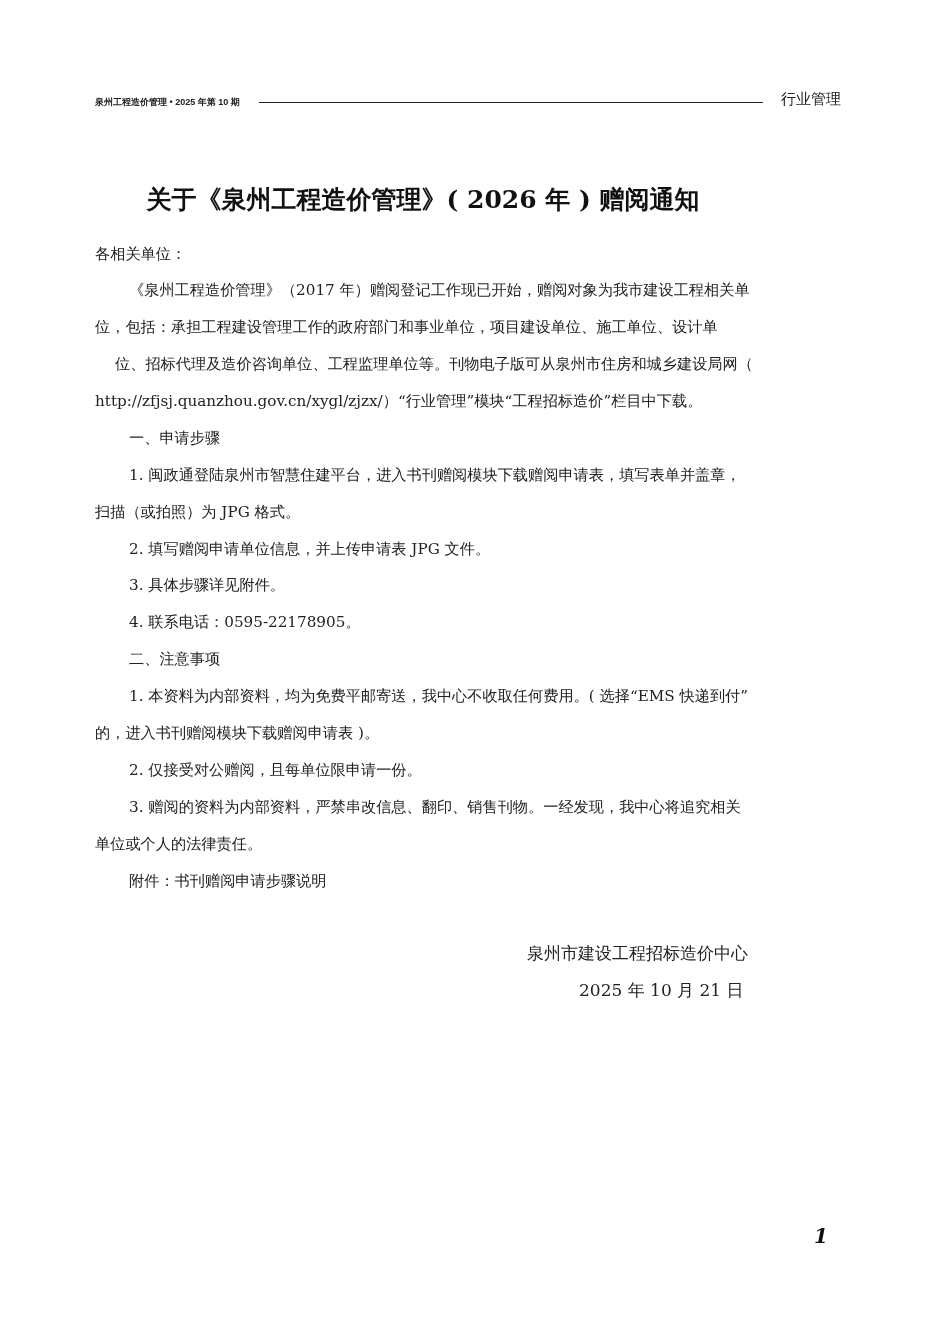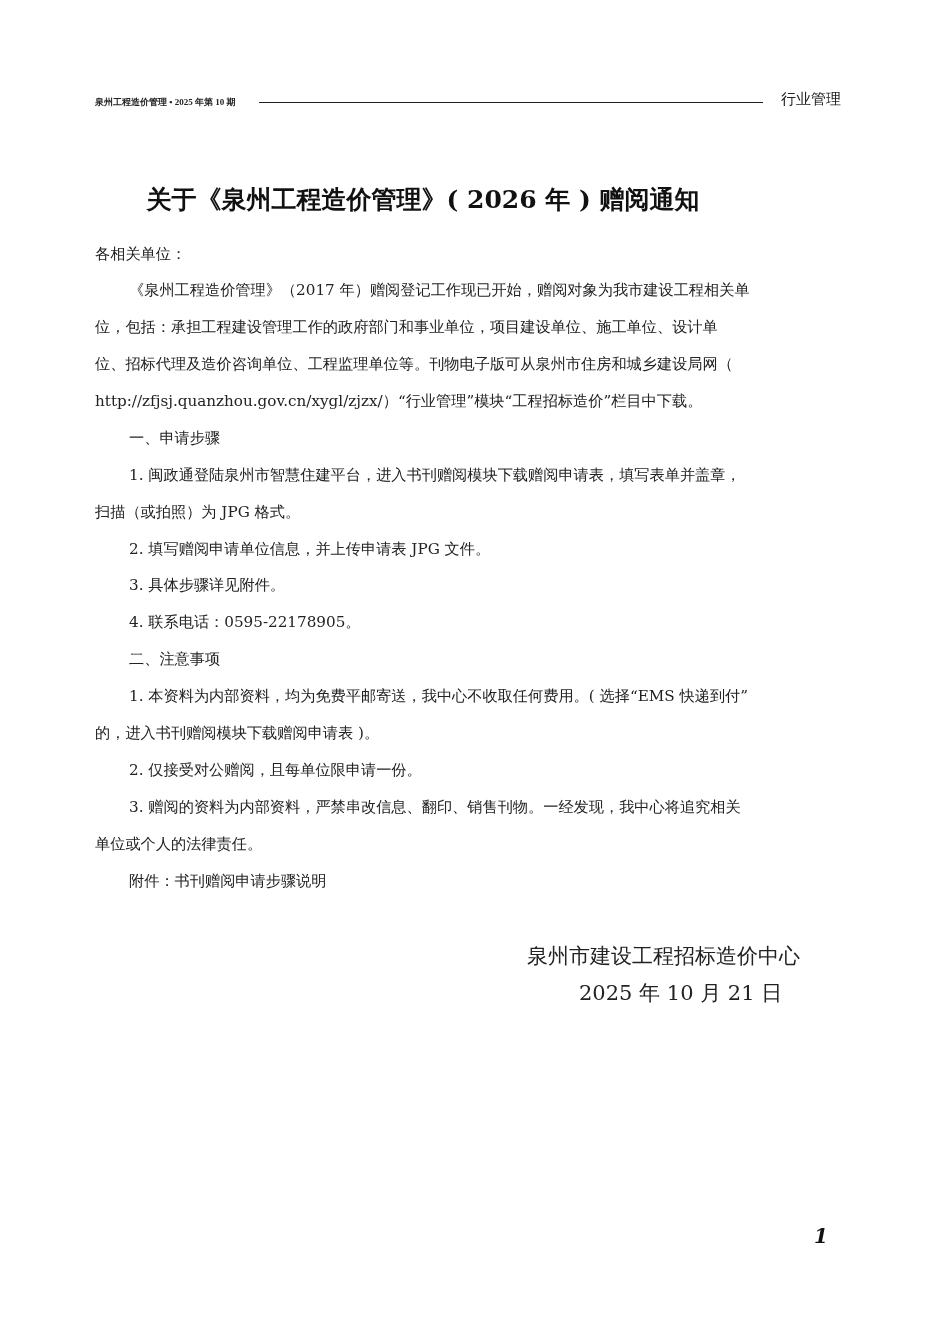--- a/index.html
+++ b/index.html
@@ -1,44 +1,44 @@
 <!DOCTYPE html>
 <html><head>
 <meta charset="utf-8">
 <style>
   html, body { margin: 0; padding: 0; background: #ffffff; }
   body { width: 950px; height: 1344px; position: relative; overflow: hidden; color: #1a1a1a; }
   .header { position: absolute; left: 95px; top: 90px; width: 746px; height: 22px; }
-  .header-left { position: absolute; left: 0; top: 6px; font-family: Liberation Serif, serif; font-size: 9px; font-weight: bold; color: #222; white-space: nowrap; }
+  .header-left { position: absolute; left: 0; top: 6px; font-family: Liberation Sans, sans-serif; font-size: 9px; font-weight: bold; color: #222; white-space: nowrap; }
   .header-rule { position: absolute; left: 164px; right: 78px; top: 12px; border-top: 1px solid #222; }
   .header-right { position: absolute; right: 0; top: 0; font-family: Liberation Mono, monospace; font-size: 15px; color: #222; white-space: nowrap; }
   .title { position: absolute; left: 0; width: 846px; top: 183px; text-align: center; font-family: "DejaVu Serif", serif; font-weight: bold; font-size: 25px; color: #111; letter-spacing: 0px; }
   .body-text { position: absolute; left: 95px; width: 747px; font-family: "DejaVu Serif", serif; font-size: 15.2px; color: #222; }
   .line { position: absolute; left: 0; white-space: nowrap; }
   .indent { left: 34px; }
-  .sig { position: absolute; font-family: "DejaVu Serif", serif; font-size: 21px; color: #222; white-space: nowrap; }
+  .sig { position: absolute; font-family: "DejaVu Serif", serif; font-size: 17px; color: #222; white-space: nowrap; }
   .page-num { position: absolute; left: 814px; top: 1224px; font-family: "DejaVu Serif", serif; font-style: italic; font-weight: bold; font-size: 20px; color: #111; }
 </style>
 </head>
 <body>
 
 <div class="header">
   <span class="header-left">泉州工程造价管理 • 2025 年第 10 期</span>
   <div class="header-rule"></div>
   <span class="header-right">行业管理</span>
 </div>
 
 <div class="title">关于《泉州工程造价管理》( 2026 年 ) 赠阅通知</div>
 
 <div class="body-text" style="top:244px;">
   <div class="line" style="top:0px;">各相关单位：</div>
 
   <div class="line indent" style="top:36px;">《泉州工程造价管理》（2017 年）赠阅登记工作现已开始，赠阅对象为我市建设工程相关单</div>
   <div class="line" style="top:73px;">位，包括：承担工程建设管理工作的政府部门和事业单位，项目建设单位、施工单位、设计单</div>
-  <div class="line" style="top:110px;">位、招标代理及造价咨询单位、工程监理单位等。刊物电子版可从泉州市住房和城乡建设局网（</div>
+  <div class="line" style="top:110px;margin-left:20px;">位、招标代理及造价咨询单位、工程监理单位等。刊物电子版可从泉州市住房和城乡建设局网（</div>
   <div class="line" style="top:147px;">http://zfjsj.quanzhou.gov.cn/xygl/zjzx/）“行业管理”模块“工程招标造价”栏目中下载。</div>
 
   <div class="line indent" style="top:184px;">一、申请步骤</div>
   <div class="line indent" style="top:221px;">1. 闽政通登陆泉州市智慧住建平台，进入书刊赠阅模块下载赠阅申请表，填写表单并盖章，</div>
   <div class="line" style="top:258px;">扫描（或拍照）为 JPG 格式。</div>
   <div class="line indent" style="top:295px;">2. 填写赠阅申请单位信息，并上传申请表 JPG 文件。</div>
   <div class="line indent" style="top:331px;">3. 具体步骤详见附件。</div>
   <div class="line indent" style="top:368px;">4. 联系电话：0595-22178905。</div>
 
   <div class="line indent" style="top:405px;text-align:center;">二、注意事项</div>

